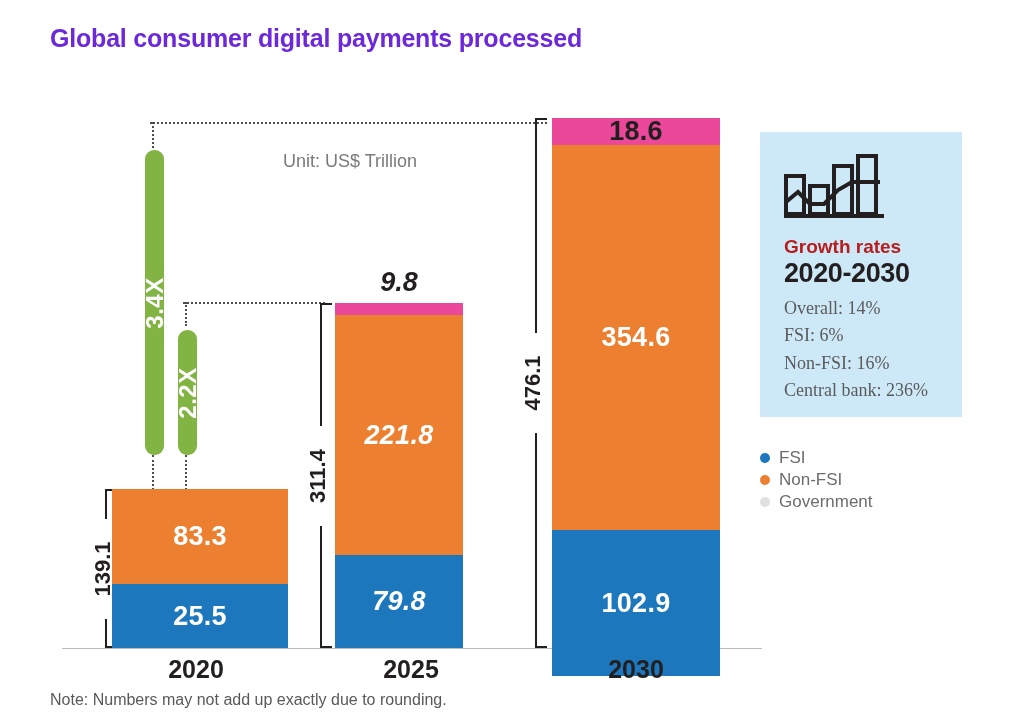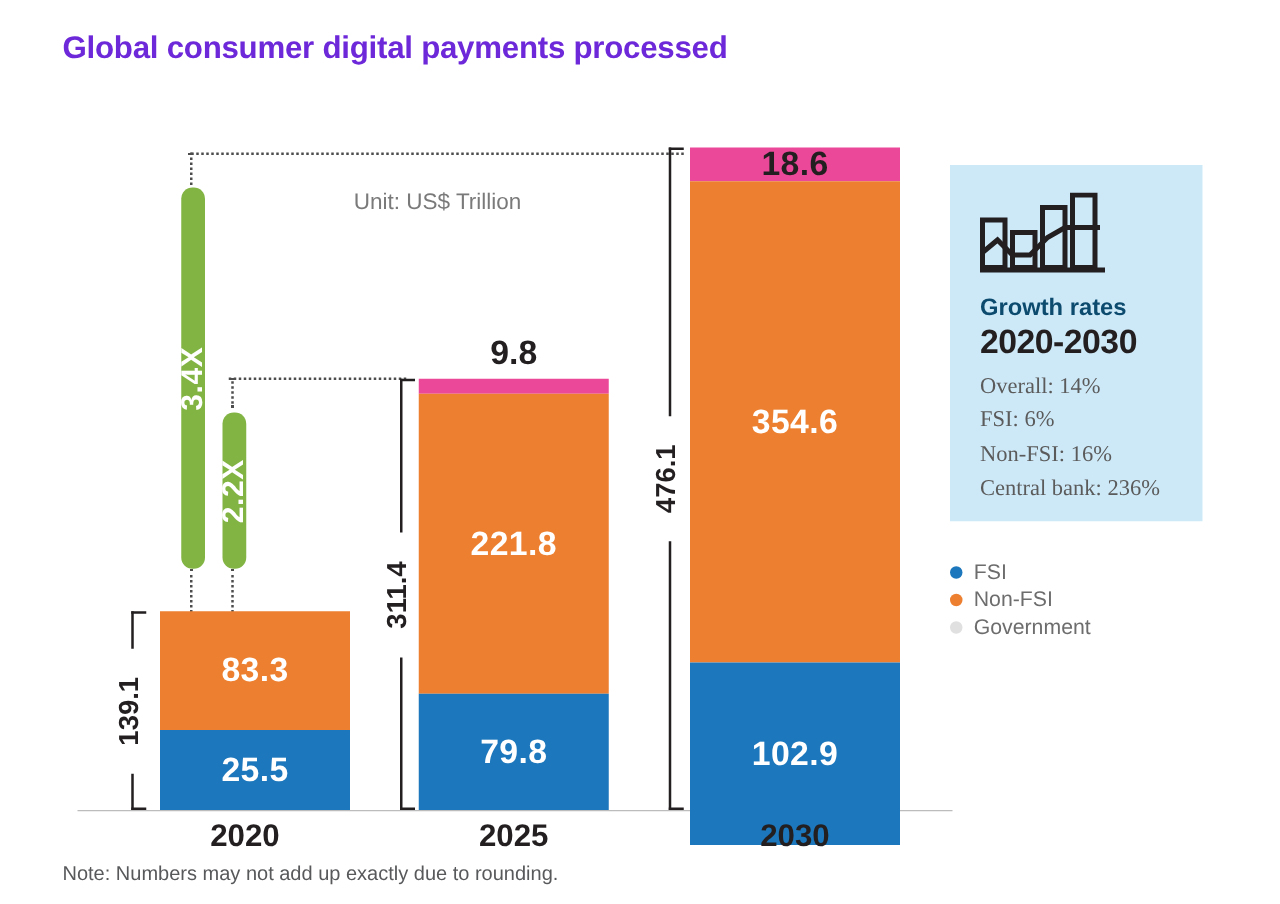--- a/index.html
+++ b/index.html
@@ -89,21 +89,21 @@
   }
 
   
   .infobox{
     position:absolute; left:760px; top:132px; width:202px; height:285px;
     background:#CDE9F8;
   }
   .infobox .icon{position:absolute; left:24px; top:22px;}
   .infobox .gr{
     position:absolute; left:24px; top:104px;
-    font-size:19px; font-weight:bold; color:#0c4a6e;
+    font-size:19px; font-weight:bold; color:#b91c1c;
   }
   .infobox .yrs{
     position:absolute; left:24px; top:126px;
     font-size:27px; font-weight:bold; color:#231f20; letter-spacing:-0.4px;
   }
   .infobox .rates{
     position:absolute; left:24px; top:163px; right:10px;
   }
   .infobox .rate{
     font-size:18px; color:#5b5b5b; line-height:1.52;font-family:Liberation Serif, serif;
@@ -151,38 +151,38 @@
 
     <div class="unit">Unit: US$ Trillion</div>
 
     <div class="bracket" style="left:95px; top:489px; height:159px;">
       <div class="vline"></div>
       <div class="tick t"></div>
       <div class="tick b"></div>
       <div class="tot">139.1</div>
     </div>
 
-    <div class="bar" style="left:128px; top:489px; width:152px; height:159px;text-align:right;">
+    <div class="bar" style="left:112px; top:489px; width:176px; height:159px;text-align:right;">
       <div class="seg seg-orange" style="top:0; height:95px;">
         <span class="seg-val">83.3</span>
       </div>
       <div class="seg seg-blue" style="top:95px; height:64px;">
         <span class="seg-val">25.5</span>
       </div>
     </div>
     <div class="xlabel" style="left:120px; width:152px;">2020</div>
 
     <div class="bracket" style="left:310px; top:303px; height:345px;">
       <div class="vline"></div>
       <div class="tick t"></div>
       <div class="tick b"></div>
       <div class="tot">311.4</div>
     </div>
 
-    <div class="bar" style="left:335px; top:303px; width:152px; height:345px;">
+    <div class="bar" style="left:335px; top:303px; width:128px; height:345px;font-style:italic;">
       <div class="seg seg-gray" style="top:0; height:12px;"></div>
       <div class="gov-out" style="top:-36px;">9.8</div>
       <div class="seg seg-orange" style="top:12px; height:240px;">
         <span class="seg-val">221.8</span>
       </div>
       <div class="seg seg-blue" style="top:252px; height:93px;">
         <span class="seg-val">79.8</span>
       </div>
     </div>
     <div class="xlabel" style="left:335px; width:152px;">2025</div>

